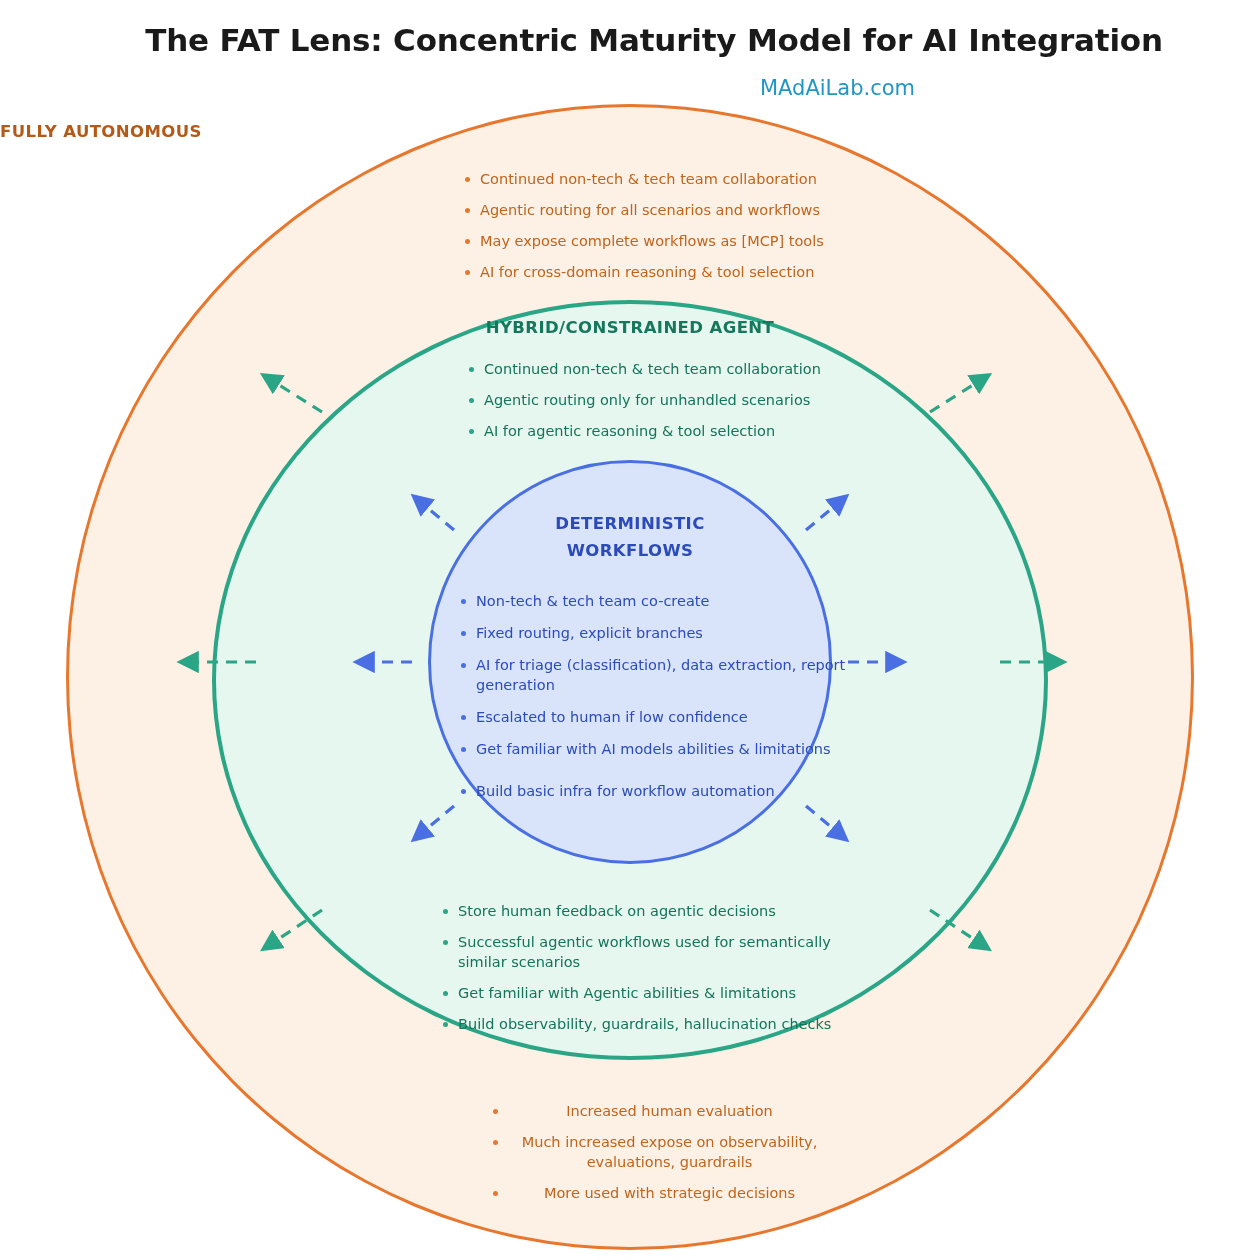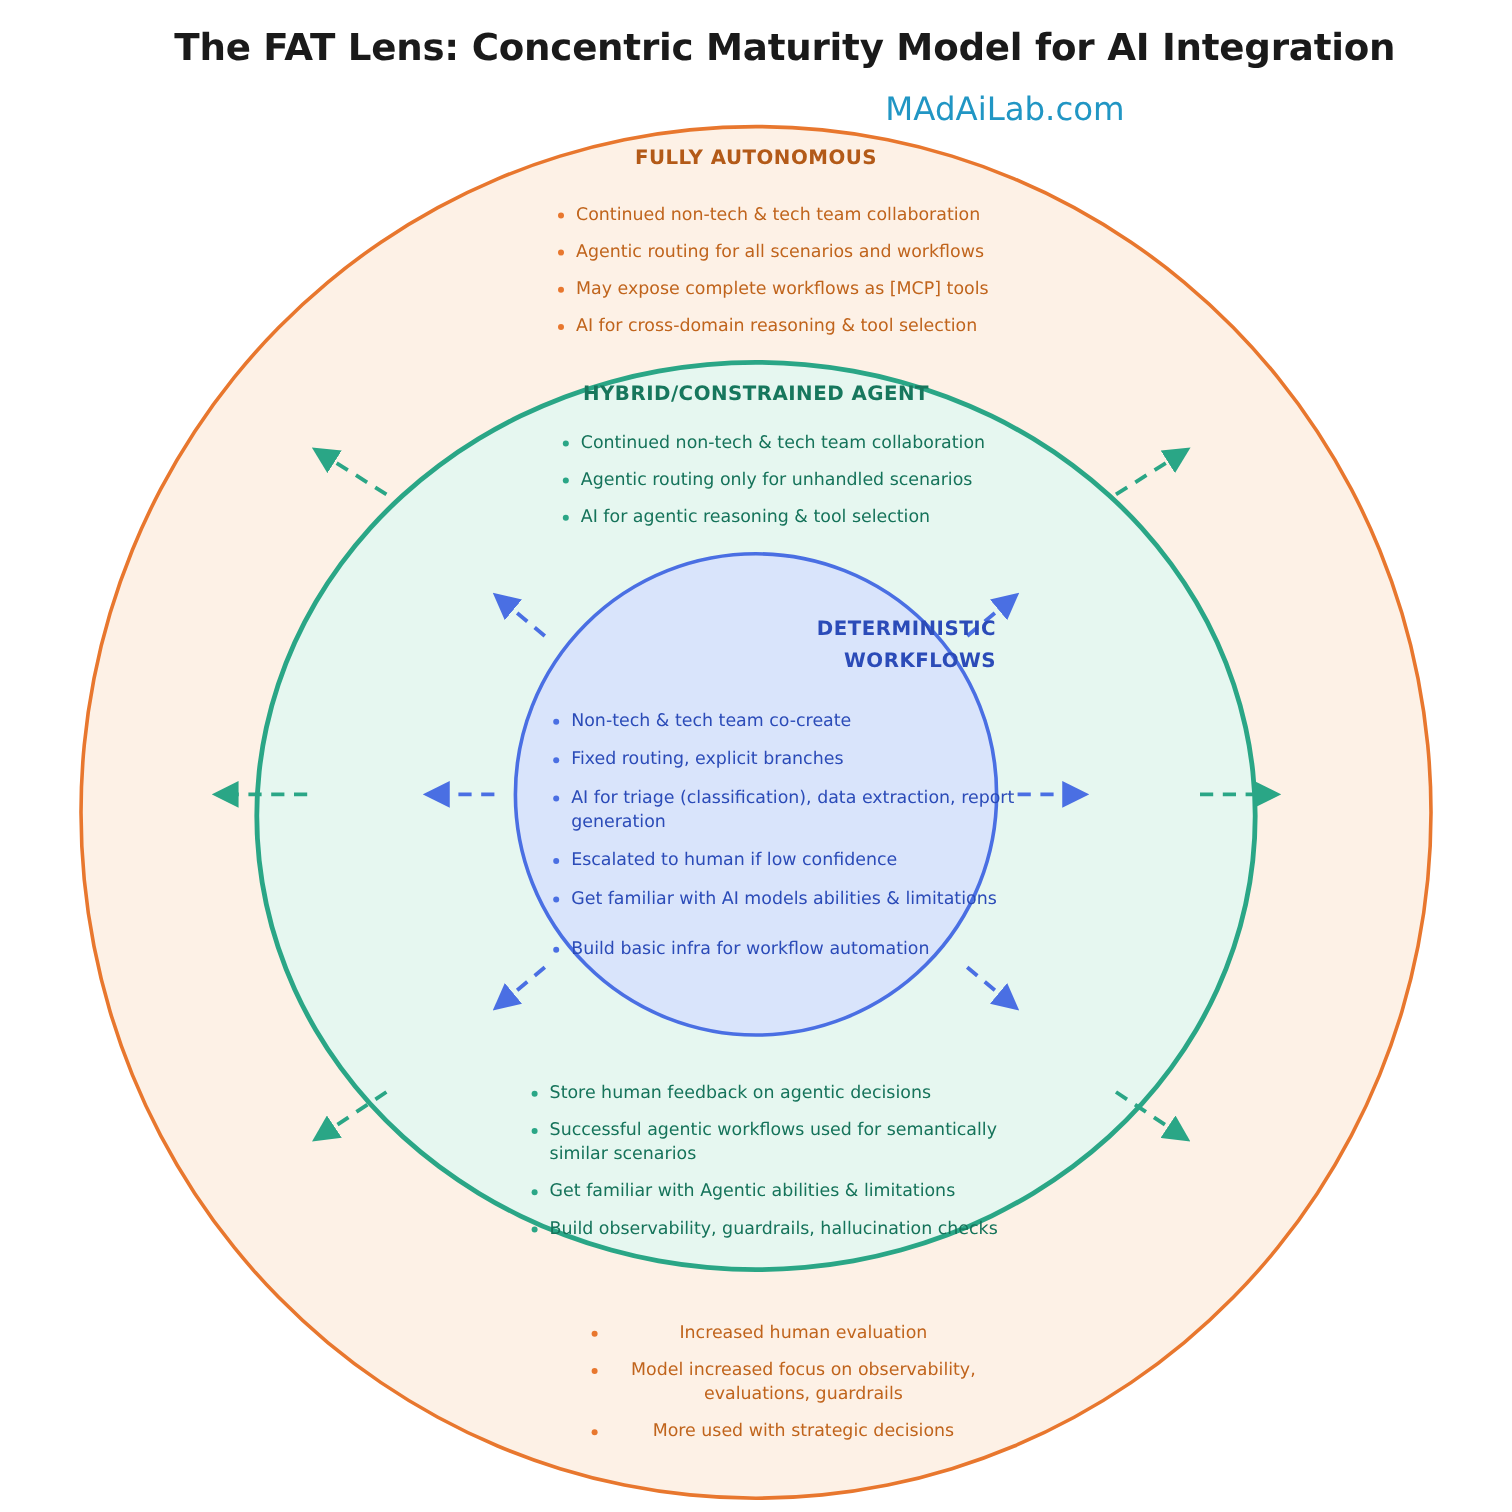--- a/index.html
+++ b/index.html
@@ -28,21 +28,21 @@
     letter-spacing: -0.2px;
     padding-left: 24px;
   }
 
   #brand {
     position: absolute;
     top: 76px;
     left: 0;
     width: 1015px;
     text-align: center;
-    font-size: 27px;
+    font-size: 21px;
     color: #2196c4;
     font-family: "DejaVu Sans", sans-serif;
   }
   #brand .brand-inner {
     position: relative;
     left: 330px;
   }
 
   
   .ring {
@@ -79,35 +79,34 @@
   .ring-heading {
     position: absolute;
     font-size: 16.5px;
     font-weight: bold;
     letter-spacing: 0.4px;
   }
   #heading-outer {
     top: 122px;
     left: 0;
     width: 1260px;
-    text-align: center;
     color: #b35a18;
   }
   #heading-middle {
     top: 318px;
     left: 0;
     width: 1260px;
     text-align: center;
     color: #17775d;
   }
   #heading-inner {
     top: 510px;
     left: 430px;
     width: 400px;
-    text-align: right;
+    text-align: center;
     color: #2b4bb8;
     line-height: 27px;
   }
 
   
   ul.bullets {
     position: absolute;
     list-style: none;
     margin: 11px;
     padding: 0;
@@ -223,15 +222,15 @@
 
 <ul class="bullets green" id="list-middle-bottom">
   <li>Store human feedback on agentic decisions</li>
   <li>Successful agentic workflows used for semantically similar scenarios</li>
   <li>Get familiar with Agentic abilities &amp; limitations</li>
   <li>Build observability, guardrails, hallucination checks</li>
 </ul>
 
 <ul class="bullets orange" id="list-outer-bottom">
   <li>Increased human evaluation</li>
-  <li>Model increased focus on observability, evaluations, guardrails</li>
+  <li>Much increased expose on observability, evaluations, guardrails</li>
   <li>More used with strategic decisions</li>
 </ul>
 
 </body></html>

